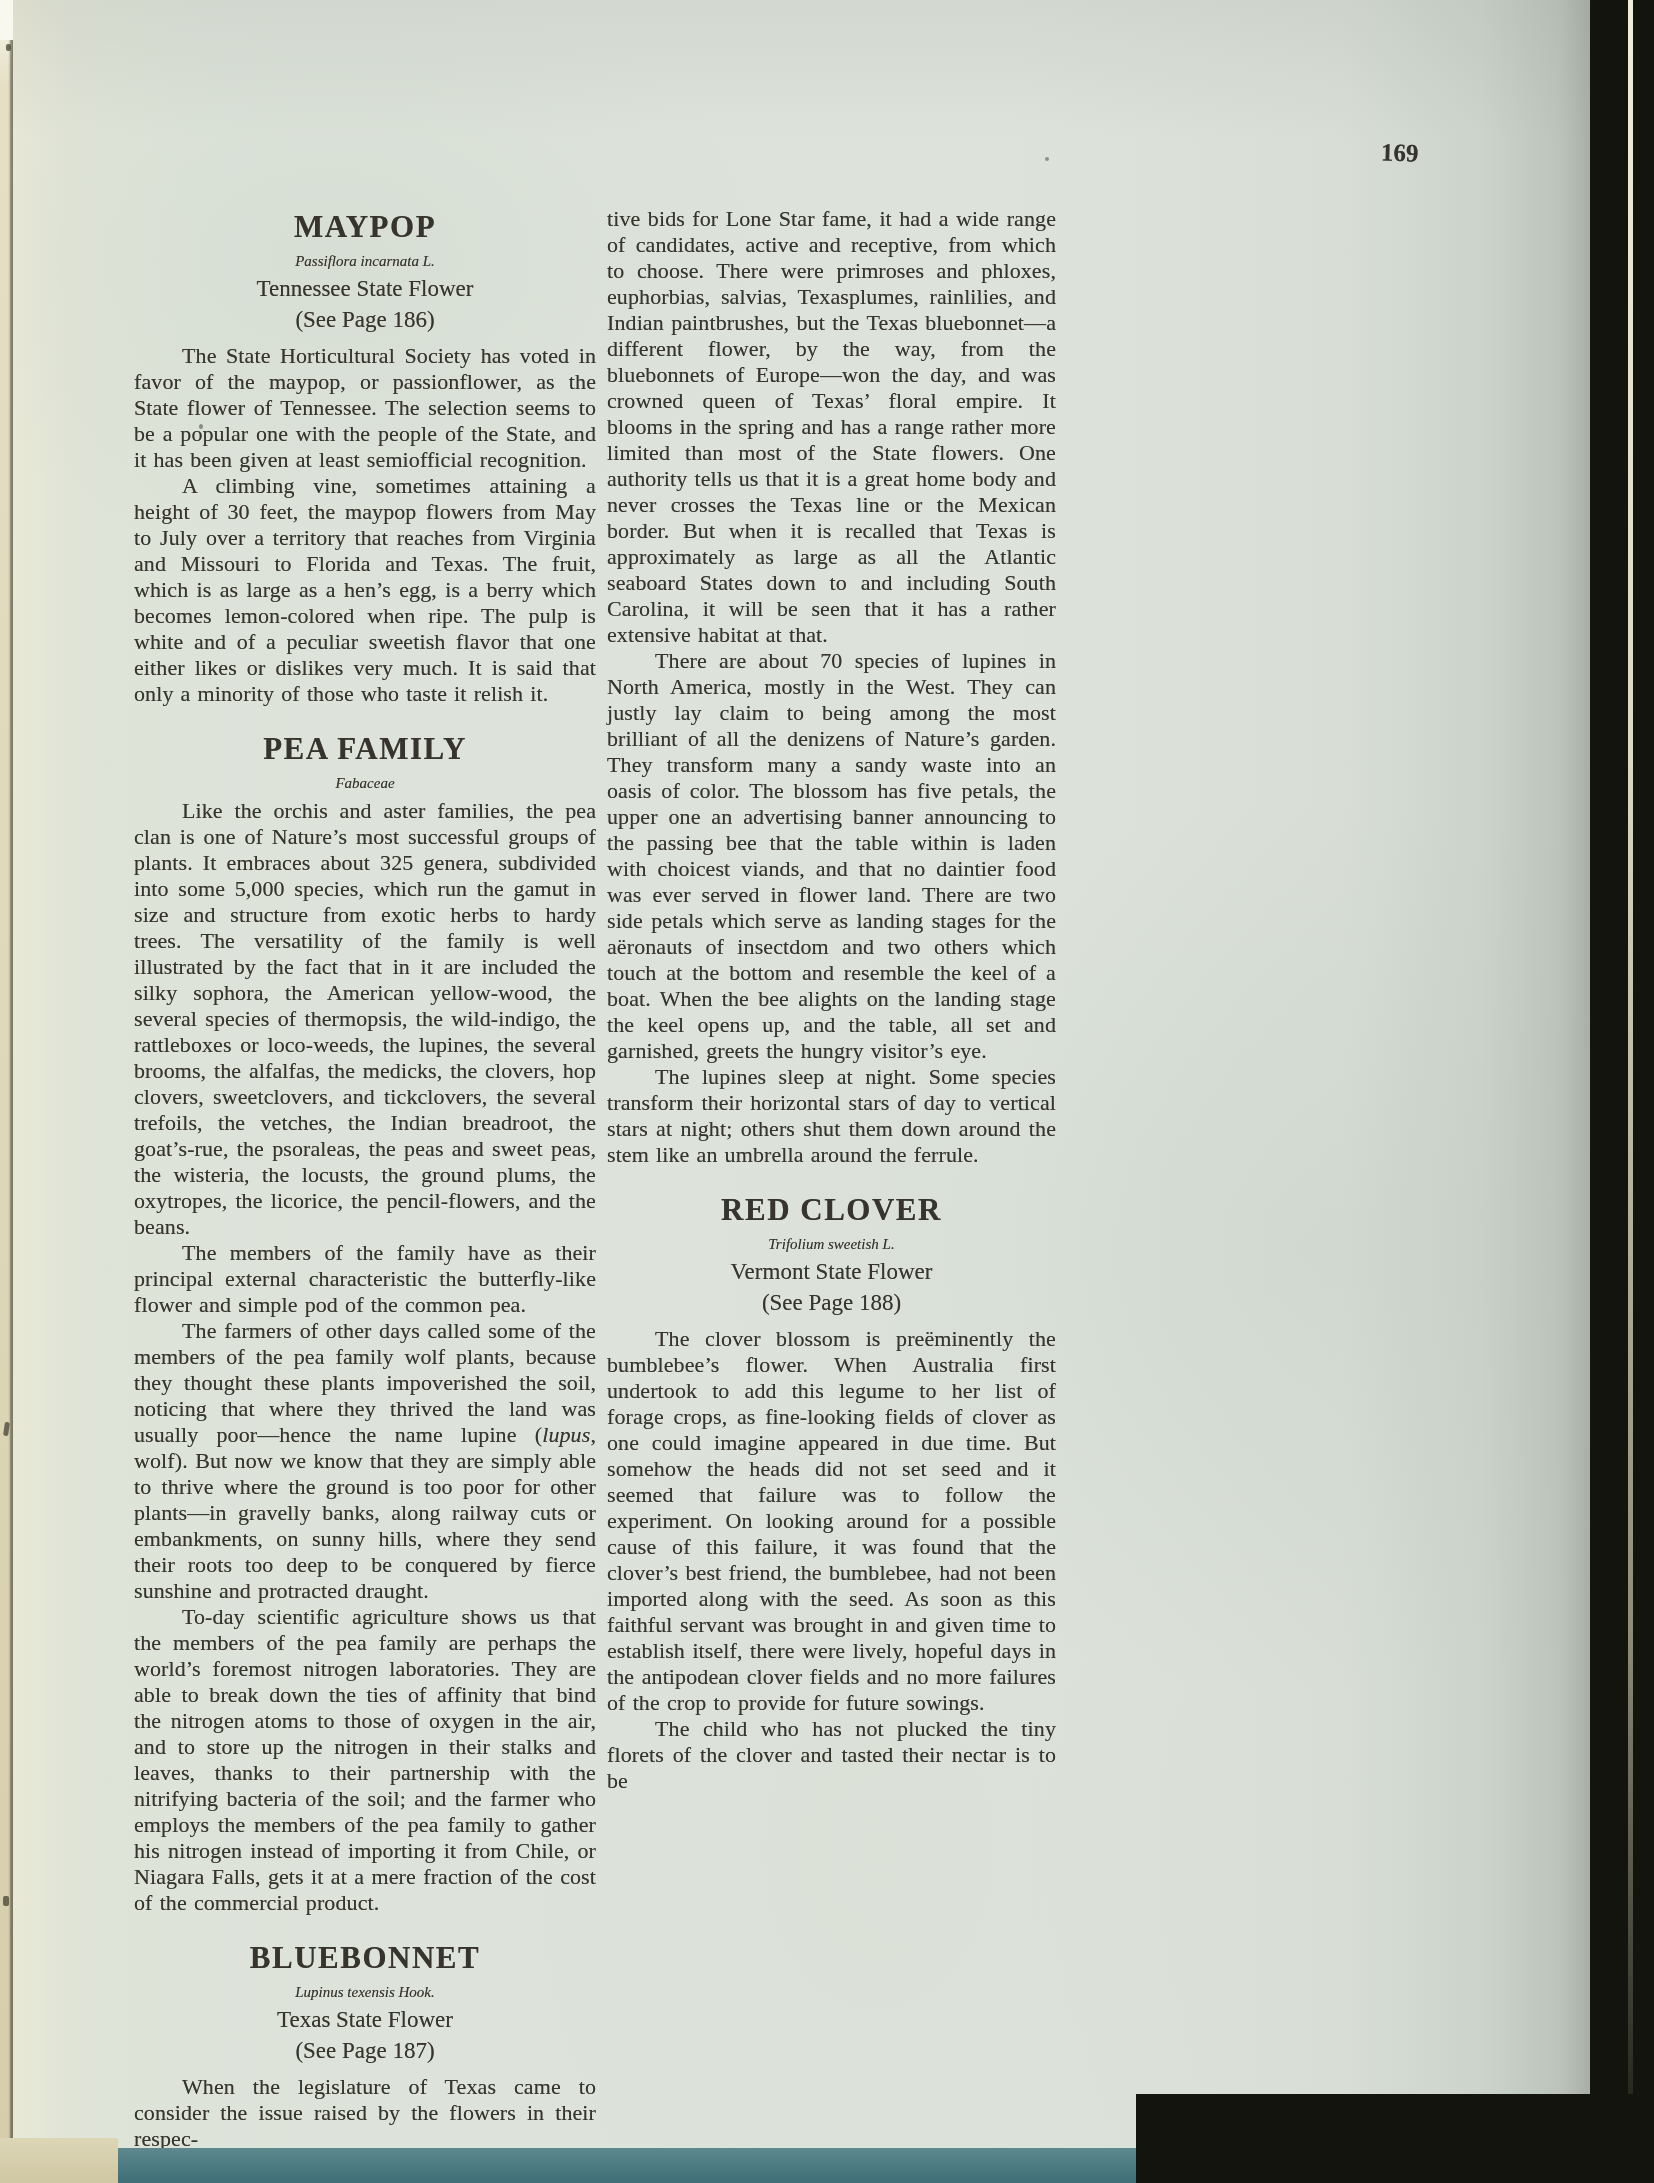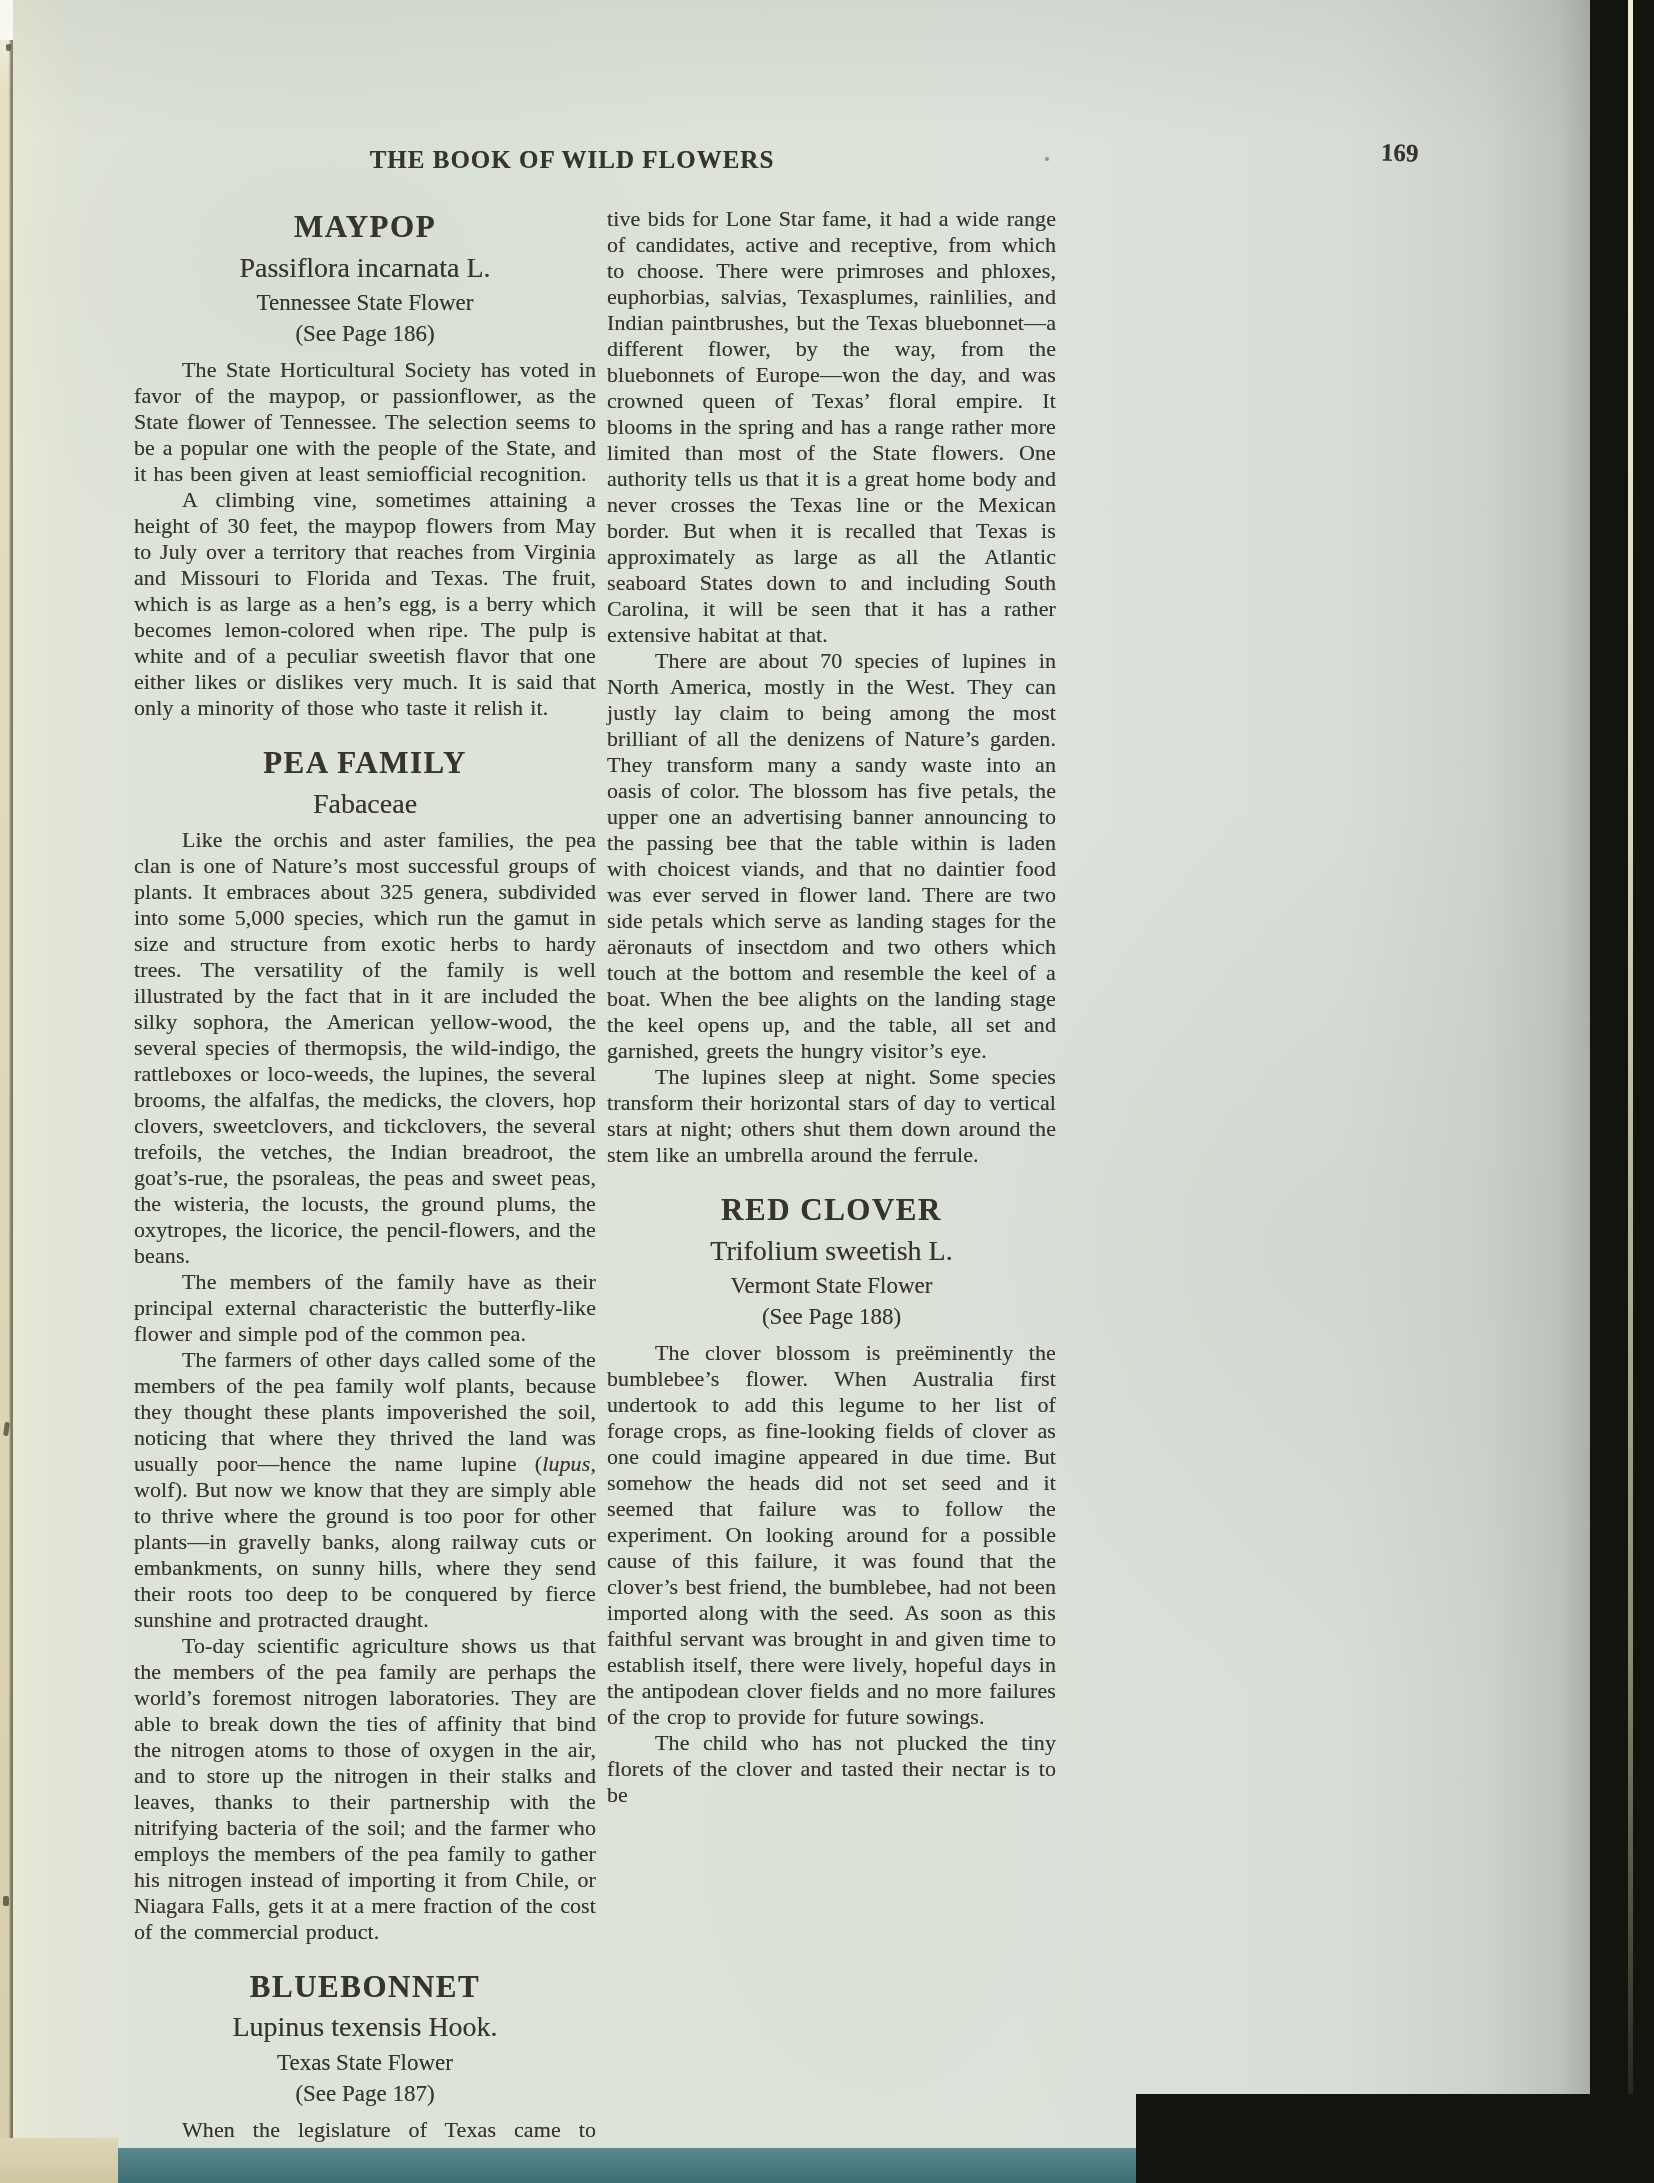--- a/index.html
+++ b/index.html
@@ -38,21 +38,21 @@
   .page-number{
     position:absolute;left:1368px;top:139px;font-size:25px;font-weight:700;
     transform:rotate(1.5deg);text-shadow:0 0 .6px rgba(50,48,40,.55);
   }
   .col{position:absolute;text-shadow:0 0 .6px rgba(52,50,42,.5);}
   .col-left{left:121px;top:209px;width:462px;}
   .col-right{left:594px;top:206px;width:449px;}
   .section{text-align:center;}
   .section + .section{margin-top:24px;}
   .sec-title{margin:0 0 8px;font-size:31px;font-weight:700;letter-spacing:1.5px;line-height:1.15;}
-  .latin{margin:0 0 7px;font-size:28px;line-height:1.1;}
+  .latin{margin:0 0 7px;font-size:15px;font-style:italic;line-height:1.1;}
   .subhead{margin:0 0 4px;font-size:23px;line-height:1.15;text-align:center;}
   .see-ref{margin:0 0 10px;font-size:23px;line-height:1.15;}
   .p{
     margin:0;text-align:justify;text-indent:48px;
     font-size:22px;line-height:26px;letter-spacing:.1px;word-spacing:1.5px;
   }
   .p.no-indent{text-indent:0;}
   
   .backdrop-right{position:absolute;left:1590px;top:0;width:64px;height:2183px;background:#13140d;}
   .edge-highlight{
@@ -73,21 +73,20 @@
 </head>
 <body>
 
 <div class="stage">
 
   <div class="edge-left"></div>
   <div class="corner-sliver"></div>
 
   <div class="page">
 
-    <div class="running-title">THE BOOK OF WILD FLOWERS</div>
     <div class="page-number">169</div>
 
     <div class="col col-left">
 
       <div class="section">
         <h2 class="sec-title">MAYPOP</h2>
         <div class="latin">Passiflora incarnata L.</div>
         <div class="subhead">Tennessee State Flower</div>
         <div class="see-ref">(See Page 186)</div>
         <p class="p">The State Horticultural Society has voted in favor of the maypop, or passionflower, as the State flower of Tennessee. The selection seems to be a popular one with the people of the State, and it has been given at least semiofficial recognition.</p>

